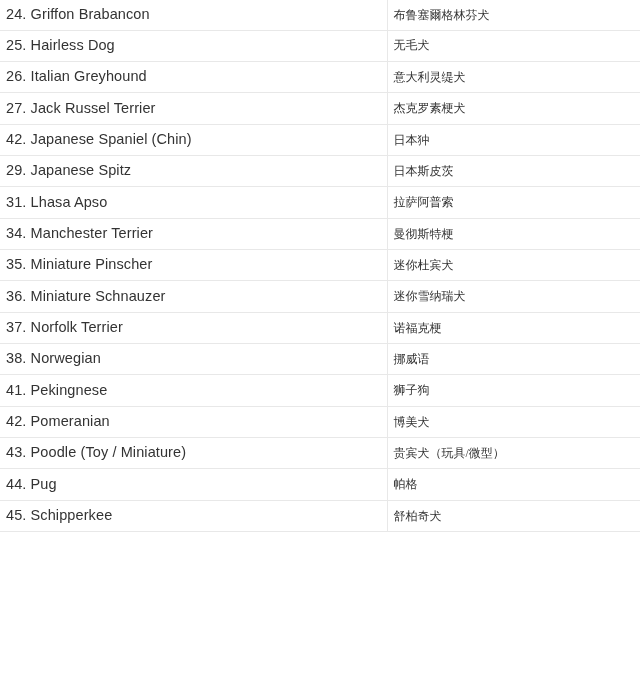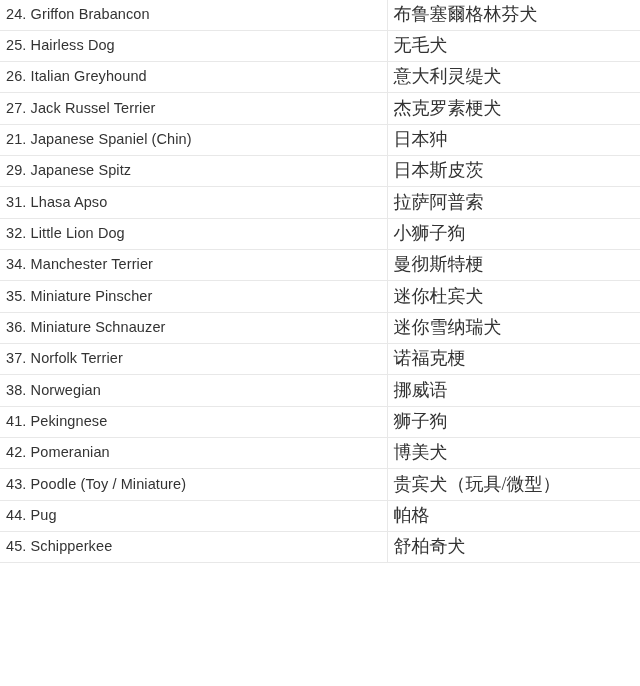--- a/index.html
+++ b/index.html
@@ -43,21 +43,21 @@
 
   .breed-table td.cell-en {
     border-right: 1px solid #e8e8e8;
     font-size: 14.5px;
     line-height: 1.2;
     letter-spacing: 0.1px;
     color: #333333;
   }
 
   .breed-table td.cell-zh {
-    font-size: 18px;
+    font-size: 12px;
     line-height: 1.2;
     color: #333333;
     font-family: Liberation Serif, serif;
   }
 
   
   .breed-table tr:first-child {
     height: 30px;
     margin-top: 24px;
   }
@@ -82,34 +82,30 @@
         </tr>
         <tr>
           <td class="cell-en">26. Italian Greyhound</td>
           <td class="cell-zh">意大利灵缇犬</td>
         </tr>
         <tr>
           <td class="cell-en">27. Jack Russel Terrier</td>
           <td class="cell-zh">杰克罗素梗犬</td>
         </tr>
         <tr>
-          <td class="cell-en">21. Japanese Spaniel (Chin)</td>
+          <td class="cell-en">42. Japanese Spaniel (Chin)</td>
           <td class="cell-zh">日本狆</td>
         </tr>
         <tr>
           <td class="cell-en">29. Japanese Spitz</td>
           <td class="cell-zh">日本斯皮茨</td>
         </tr>
         <tr>
           <td class="cell-en">31. Lhasa Apso</td>
           <td class="cell-zh">拉萨阿普索</td>
-        </tr>
-        <tr>
-          <td class="cell-en">32. Little Lion Dog</td>
-          <td class="cell-zh">小狮子狗</td>
         </tr>
         <tr>
           <td class="cell-en">34. Manchester Terrier</td>
           <td class="cell-zh">曼彻斯特梗</td>
         </tr>
         <tr>
           <td class="cell-en">35. Miniature Pinscher</td>
           <td class="cell-zh">迷你杜宾犬</td>
         </tr>
         <tr>

